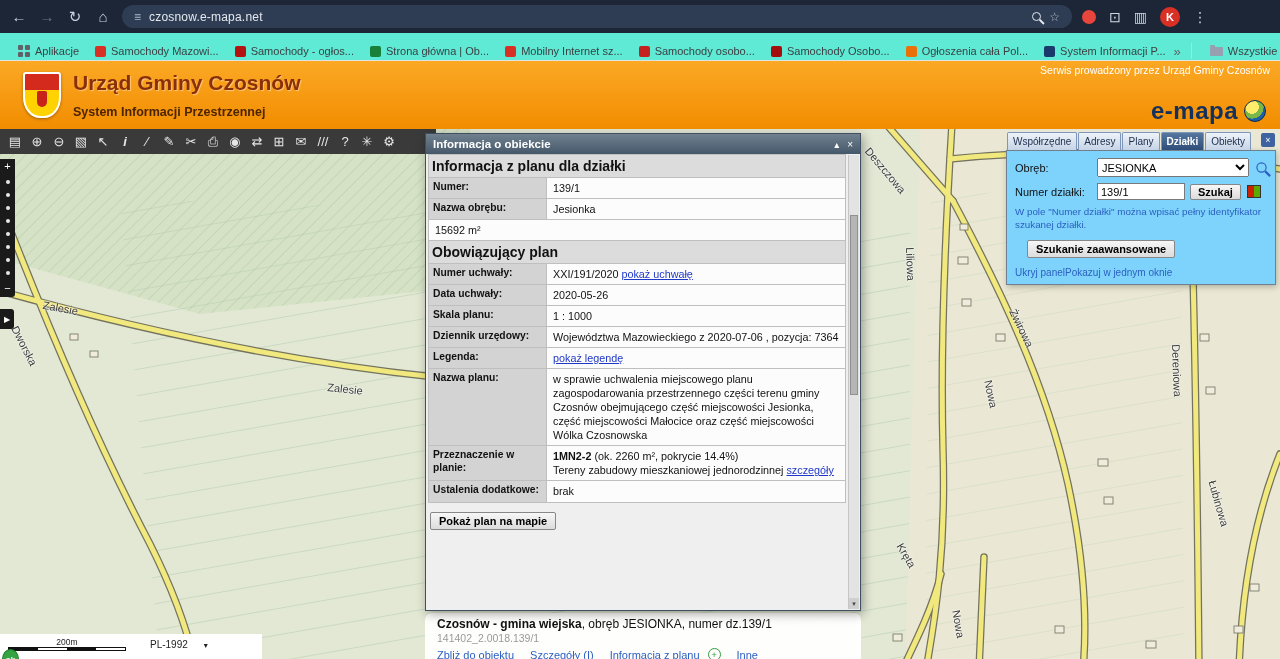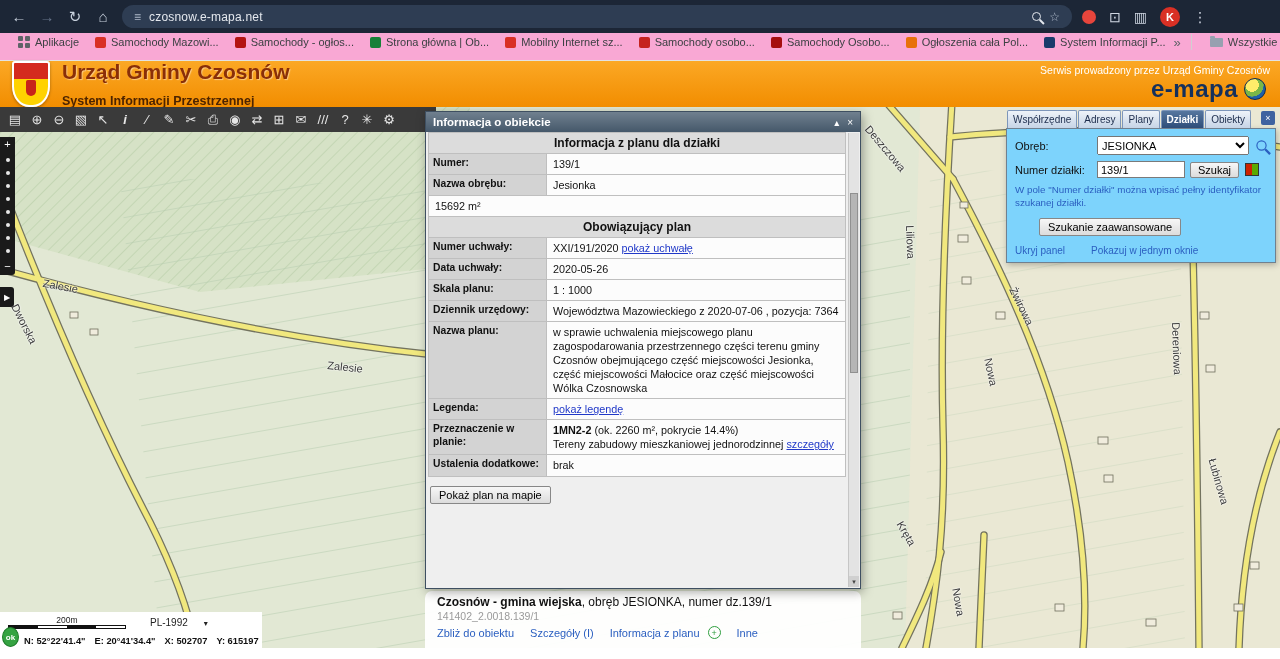--- a/index.html
+++ b/index.html
@@ -12,33 +12,33 @@
   .addr { flex:1; max-width:950px; height:23px; background:#2e3d53; border-radius:12px; display:flex; align-items:center; padding:0 12px; gap:8px; color:#e4e8ee; font-size:12px; }
   .addr .url { flex:1; letter-spacing:.2px; }
   .addr .a-ic { color:#aeb9c9; font-size:12px; }
   .mag { display:inline-block; width:9px; height:9px; border:1.5px solid currentColor; border-radius:50%; position:relative; }
   .mag::after { content:""; position:absolute; width:6px; height:1.5px; background:currentColor; right:-5px; bottom:-2px; transform:rotate(45deg); }
   .ext-row { display:flex; align-items:center; gap:13px; color:#cfd6e2; font-size:14px; }
   .ext-red { width:14px; height:14px; border-radius:50%; background:#e8453c; display:inline-block; }
   .avatar { width:20px; height:20px; border-radius:50%; background:#d93025; color:#fff; font-size:11px; font-weight:bold; display:flex; align-items:center; justify-content:center; }
 
   
-  .bkm { height:28px; background:#f9a8d4; display:flex; align-items:flex-start; padding:0 10px; font-size:11px; color:#3c4043; border-bottom:1px solid #e2e2e2; }
+  .bkm { height:28px; background:#5eead4; display:flex; align-items:flex-end; padding:0 10px; font-size:11px; color:#3c4043; border-bottom:1px solid #e2e2e2; }
   .bm { display:flex; align-items:center; gap:5px; padding:3px 8px; border-radius:4px; cursor:pointer; white-space:nowrap; }
   .bm-ic { width:11px; height:11px; border-radius:2px; display:inline-block; flex:none; }
   .apps-grid { width:12px; height:12px; display:grid; grid-template-columns:1fr 1fr; gap:1.5px; }
   .apps-grid i { background:#5f6368; border-radius:1px; }
   .bkm-right { margin-left:auto; display:flex; align-items:center; gap:10px; }
   .bkm-sep { width:1px; height:16px; background:#d0d0d0; }
   .folder-ic { width:13px; height:9px; background:#97a0b0; border-radius:1px; position:relative; display:inline-block; }
   .folder-ic::before { content:""; position:absolute; top:-2px; left:0; width:5px; height:2px; background:#97a0b0; border-radius:1px 1px 0 0; }
   .overflow-ic { font-size:13px; color:#5f6368; }
 
   
-  .site-header { height:46px; background:linear-gradient(180deg,#fba825,#f28d00); position:relative; display:flex; align-items:center; padding:0 12px; }
+  .site-header { height:68px; background:linear-gradient(180deg,#fba825,#f28d00); position:relative; display:flex; align-items:center; padding:0 23px; }
   .crest { width:38px; height:46px; border:2px solid #fff; border-radius:3px 3px 45% 45%; background:linear-gradient(180deg,#d42a1e 0 38%,#ffd200 38% 100%); box-shadow:0 1px 3px rgba(0,0,0,.35); position:relative; flex:none; }
   .crest::after { content:""; position:absolute; left:50%; top:40%; width:10px; height:16px; transform:translateX(-50%); background:#c8231a; border-radius:2px 2px 6px 6px; }
   .sh-titles { margin-left:12px; }
   .sh-title { font-size:21px; font-weight:bold; color:#8a2f08; text-shadow:1px 1px 1px rgba(255,255,255,.45); }
   .sh-sub { font-size:12.5px; font-weight:bold; color:#4d2400; margin-top:10px; }
   .sh-note { position:absolute; top:3px; right:10px; color:#fff; font-size:10.5px; }
   .brand { position:absolute; right:14px; bottom:4px; display:flex; align-items:center; gap:6px; }
   .brand-text { font-size:24px; font-weight:bold; color:#14305c; letter-spacing:.5px; }
   .globe { width:22px; height:22px; border-radius:50%; border:1px solid #0d2a52; background:radial-gradient(circle at 35% 30%,#ffec6a 0 35%,#7ab648 36% 60%,#1f5fa8 61% 100%); }
 
@@ -59,27 +59,27 @@
   .panel-toggle { position:absolute; left:0; top:180px; width:14px; height:20px; background:#1a1a1a; color:#fff; font-size:8px; display:flex; align-items:center; justify-content:center; border-radius:0 3px 3px 0; z-index:5; cursor:pointer; }
 
   
   .modal { position:absolute; left:425px; top:4px; width:436px; height:478px; background:#efefef; border:1px solid #3e4f61; box-shadow:2px 3px 10px rgba(0,0,0,.35); display:flex; flex-direction:column; z-index:20; }
   .modal-head { height:20px; background:linear-gradient(180deg,#70808f,#45586a); display:flex; align-items:center; padding:0 7px; color:#fff; flex:none; }
   .modal-head .ttl { font-size:11.5px; font-weight:bold; flex:1; }
   .mh-btn { font-size:10px; margin-left:8px; cursor:pointer; }
   .modal-body { flex:1; position:relative; padding:0 14px 0 2px; overflow:hidden; }
   .m-warn { font-size:9.3px; color:#222; padding:4px 5px 6px; line-height:1.3; }
   .m-table { border:1px solid #bfbfbf; border-bottom:none; }
-  .m-sec { background:#dcdcdc; font-weight:bold; font-size:12px; text-align:center; padding:3px; border-bottom:1px solid #bfbfbf; color:#111; }
+  .m-sec { background:#dcdcdc; font-weight:bold; font-size:14px; padding:3px; border-bottom:1px solid #bfbfbf; color:#111; }
   .m-row { display:flex; border-bottom:1px solid #bfbfbf; }
   .m-lbl { width:118px; min-width:118px; background:#d3d3d3; font-weight:bold; font-size:10.3px; padding:3px 4px; border-right:1px solid #bfbfbf; line-height:1.25; color:#111; }
   .m-val { flex:1; background:#fcfcfc; font-size:10.8px; padding:3px 6px; line-height:1.3; color:#111; }
   .lnk { color:#2038c8; text-decoration:underline; cursor:pointer; }
   .m-actions { padding:5px 2px; }
-  .btn { display:inline-block; background:linear-gradient(180deg,#f7f7f7,#dcdcdc); border:1px solid #878787; border-radius:2px; font-size:11px; padding:2px 8px; cursor:pointer; color:#000; }
+  .btn { display:inline-block; background:linear-gradient(180deg,#f7f7f7,#dcdcdc); border:1px solid #878787; border-radius:2px; font-size:11px; padding:2px 8px; cursor:pointer; color:#000;font-weight:bold; }
   .m-actions .btn { display:block; margin:4px 0; width:max-content; }
   .modal-scroll { position:absolute; right:1px; top:1px; bottom:1px; width:11px; background:#e3e3e3; border-left:1px solid #c6c6c6; }
   .ms-thumb { position:absolute; left:1px; right:1px; top:60px; height:180px; background:#b5b5b5; border:1px solid #909090; cursor:pointer; }
   .ms-down { position:absolute; bottom:0; left:0; right:0; height:11px; background:#d0d0d0; font-size:7px; text-align:center; line-height:11px; color:#444; cursor:pointer; }
   .pz + .pz { margin-top:6px; }
 
   
   .right-panel { position:absolute; left:1006px; top:3px; width:270px; z-index:15; }
   .rp-tabs { display:flex; align-items:center; gap:1px; padding:0 1px; }
   .rp-tab { font-size:10px; padding:3px 5px; background:linear-gradient(180deg,#eef3f9,#c6d4e6); border:1px solid #7d96ba; border-bottom:none; border-radius:2px 2px 0 0; color:#1c2c4c; cursor:pointer; white-space:nowrap; }
@@ -88,22 +88,22 @@
   .rp-body { background:#7dd3fc; border:1px solid #70808f; padding:7px 8px 6px; box-shadow:1px 2px 6px rgba(0,0,0,.25); }
   .rp-row { display:flex; align-items:center; margin-bottom:6px; }
   .rp-lbl { width:82px; font-size:11px; color:#111; flex:none; }
   .rp-select { width:152px; height:19px; font-size:11px; font-family:inherit; }
   .rp-input { width:88px; height:17px; font-size:11px; padding:0 3px; border:1px solid #7a7a7a; font-family:inherit; }
   .rp-btn { font-size:11px; margin-left:5px; padding:1px 7px; }
   .rp-mag { color:#2b5fc0; margin-left:8px; transform:scale(1.15); cursor:pointer; }
   .flag { display:inline-flex; margin-left:6px; border:1px solid #333; height:13px; }
   .flag i { width:6px; display:block; }
   .rp-hint { font-size:9.8px; color:#2b5fc0; line-height:1.3; margin:1px 0 8px; }
-  .rp-adv { margin:0 0 9px 24px;text-align:right; }
-  .rp-links { display:flex; gap:26px; font-size:10px; color:#2b5fc0; }
+  .rp-adv { margin:0 0 9px 12px;text-align:right; }
+  .rp-links { display:flex; font-size:10px; color:#2b5fc0; }
   .rp-links span { cursor:pointer; }
 
   
   .statusbox { position:absolute; left:0; bottom:15px; width:262px; height:21px; background:#fff; display:flex; align-items:center; padding:0 8px; z-index:9; }
   .scale { width:118px; margin-right:24px; }
   .scale-label { display:block; text-align:center; font-size:8.5px; color:#222; line-height:9px; }
   .scale-bar { height:4px; border:1px solid #111; background:linear-gradient(90deg,#111 0 25%,#fff 25% 50%,#111 50% 75%,#fff 75% 100%); }
   .proj { font-size:10px; color:#222; display:flex; align-items:flex-end; gap:16px; }
   .proj .chev { font-size:8px; cursor:pointer; }
   .coordsbar { position:absolute; left:0; bottom:0; width:262px; height:15px; background:#fff; display:flex; align-items:center; gap:9px; padding-left:24px; font-size:9.3px; font-weight:bold; color:#101010; z-index:9; }
@@ -344,26 +344,26 @@
         </div>
         <div class="m-row">
           <div class="m-lbl">Skala planu:</div>
           <div class="m-val">1 : 1000</div>
         </div>
         <div class="m-row">
           <div class="m-lbl">Dziennik urzędowy:</div>
           <div class="m-val">Województwa Mazowieckiego z 2020-07-06 , pozycja: 7364</div>
         </div>
         <div class="m-row">
+          <div class="m-lbl">Legenda:</div>
+          <div class="m-val"><a class="lnk">pokaż legendę</a></div>
+        </div>
+        <div class="m-row">
           <div class="m-lbl">Nazwa planu:</div>
           <div class="m-val">w sprawie uchwalenia miejscowego planu zagospodarowania przestrzennego części terenu gminy Czosnów obejmującego część miejscowości Jesionka, część miejscowości Małocice oraz część miejscowości Wólka Czosnowska</div>
-        </div>
-        <div class="m-row">
-          <div class="m-lbl">Legenda:</div>
-          <div class="m-val"><a class="lnk">pokaż legendę</a></div>
         </div>
         <div class="m-row">
           <div class="m-lbl">Przeznaczenie w planie:</div>
           <div class="m-val">
             <div class="pz">
               <b>1MN2-2</b><span> (ok. 2260 m², pokrycie 14.4%)</span><br>
               <span>Tereny zabudowy mieszkaniowej jednorodzinnej </span><a class="lnk">szczegóły</a>
             </div>
           </div>
         </div>

